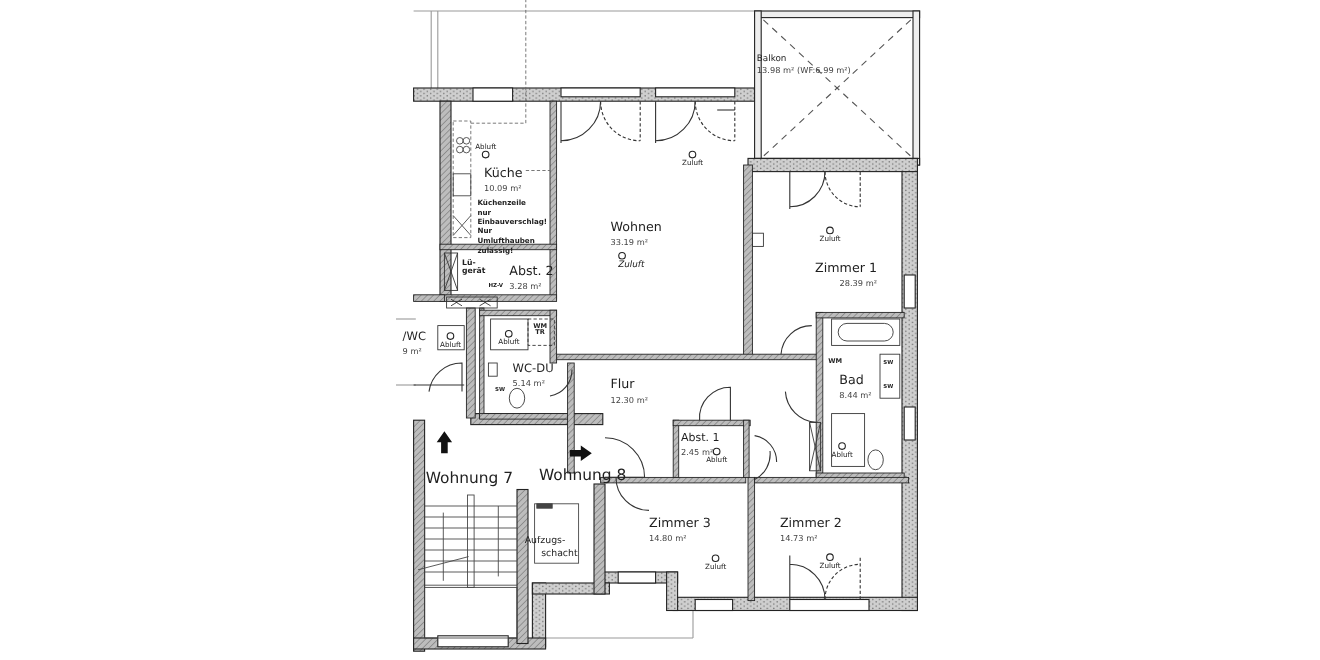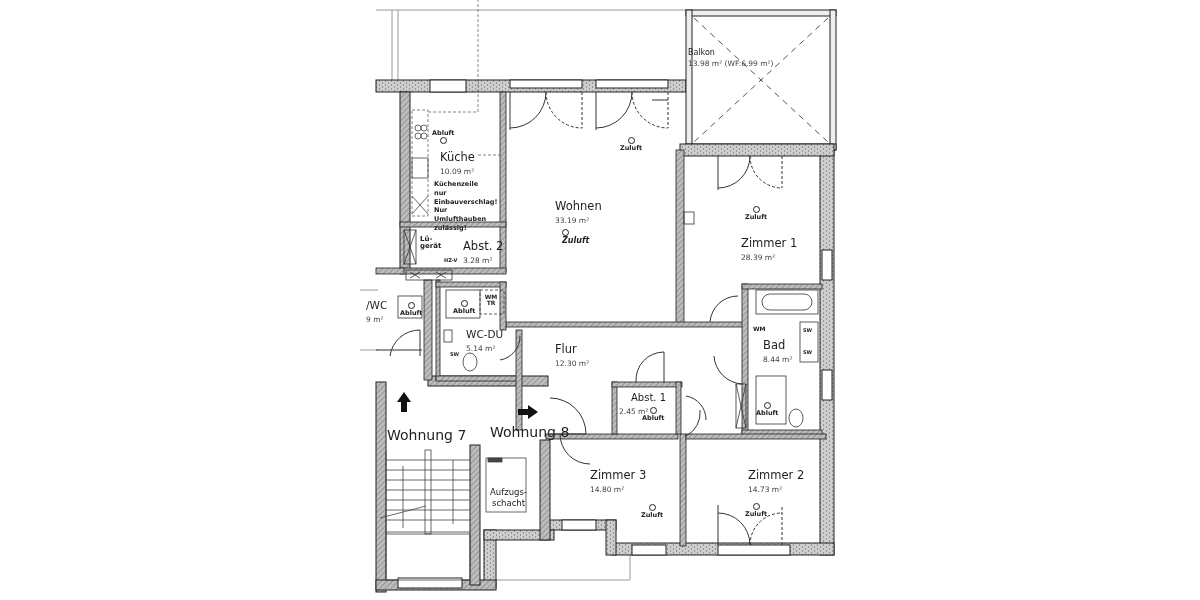--- a/index.html
+++ b/index.html
@@ -1,21 +1,21 @@
 <!DOCTYPE html>
 <html><head>
 <meta charset="utf-8">
 <style>
   html,body{margin:0;padding:0;background:#ffffff;}
   body{width:1200px;height:600px;position:relative;overflow:hidden;font-family:"DejaVu Sans",sans-serif;color:#1a1a1a;}
   #plan{position:absolute;left:0;top:0;width:1200px;height:600px;}
   .lbl{position:absolute;white-space:nowrap;line-height:1;}
   .room-name{font-size:11.5px;color:#1e1e1e;}
   .room-area{font-size:7.5px;color:#444;margin-top:4px;display:block;}
-  .vent{font-size:6.5px;font-weight:bold;color:#222;text-align:center;}
+  .vent{font-size:6.5px;font-weight:normal;color:#222;text-align:center;}
   .vent .ring{display:block;margin:0 auto 1px auto;width:5px;height:5px;border:1.5px solid #222;border-radius:50%;}
   .note{font-size:6.5px;font-weight:bold;color:#222;line-height:1.35;white-space:normal;}
   .small{font-size:6px;font-weight:bold;color:#222;}
   .stair-label{font-size:14px;color:#222;}
 </style>
 </head>
 <body>
 
 <svg id="plan" viewBox="0 0 1200 600" xmlns="http://www.w3.org/2000/svg">
   <defs>
@@ -227,21 +227,21 @@
 <div class="lbl vent" style="left:620px;top:137px;">
   <span class="ring"></span><span>Zuluft</span>
 </div>
 <div class="lbl vent" style="left:562px;top:229px;font-style:italic;font-size:8px;">
   <span class="ring" style="margin-left:0"></span><span>Zuluft</span>
 </div>
 
 <div class="lbl vent" style="left:745px;top:206px;">
   <span class="ring"></span><span>Zuluft</span>
 </div>
-<div class="lbl" style="left:741px;top:234px;">
+<div class="lbl" style="left:741px;top:234px;text-align:right;">
   <span class="room-name">Zimmer 1</span>
   <span class="room-area">28.39 m²</span>
 </div>
 
 <div class="lbl small" style="left:420px;top:236px;width:16px;white-space:normal;font-size:7px;">Lü-gerät</div>
 <div class="lbl" style="left:463px;top:237px;">
   <span class="room-name">Abst. 2</span>
   <span class="room-area">3.28 m²</span>
 </div>
 <div class="lbl small" style="left:444px;top:258px;font-size:5px;">HZ-V</div>
@@ -263,21 +263,21 @@
 <div class="lbl vent" style="left:400px;top:302px;">
   <span class="ring"></span><span>Abluft</span>
 </div>
 
 <div class="lbl" style="left:555px;top:340px;">
   <span class="room-name">Flur</span>
   <span class="room-area">12.30 m²</span>
 </div>
 
 <div class="lbl" style="left:619px;top:388px;">
-  <span class="room-name" style="font-size:10px;margin-left:12px;">Abst. 1</span>
+  <span class="room-name" style="font-size:10px;">Abst. 1</span>
   <span class="room-area">2.45 m²</span>
 </div>
 <div class="lbl vent" style="left:642px;top:407px;">
   <span class="ring"></span><span>Abluft</span>
 </div>
 
 <div class="lbl small" style="left:753px;top:326px;">WM</div>
 <div class="lbl" style="left:763px;top:336px;">
   <span class="room-name">Bad</span>
   <span class="room-area">8.44 m²</span>
@@ -289,24 +289,24 @@
 </div>
 
 <div class="lbl" style="left:590px;top:466px;">
   <span class="room-name">Zimmer 3</span>
   <span class="room-area">14.80 m²</span>
 </div>
 <div class="lbl vent" style="left:641px;top:504px;">
   <span class="ring"></span><span>Zuluft</span>
 </div>
 
-<div class="lbl" style="left:748px;top:466px;">
+<div class="lbl" style="left:709px;top:466px;">
   <span class="room-name">Zimmer 2</span>
   <span class="room-area">14.73 m²</span>
 </div>
 <div class="lbl vent" style="left:745px;top:503px;">
   <span class="ring"></span><span>Zuluft</span>
 </div>
 
 <div class="lbl stair-label" style="left:387px;top:428px;">Wohnung 7</div>
 <div class="lbl stair-label" style="left:490px;top:425px;">Wohnung 8</div>
-<div class="lbl stair-label" style="left:490px;top:488px;font-size:8.5px;">Aufzugs-</div>
+<div class="lbl stair-label" style="left:477px;top:488px;font-size:8.5px;">Aufzugs-</div>
 <div class="lbl stair-label" style="left:492px;top:499px;font-size:8.5px;">schacht</div>
 
 </body></html>

